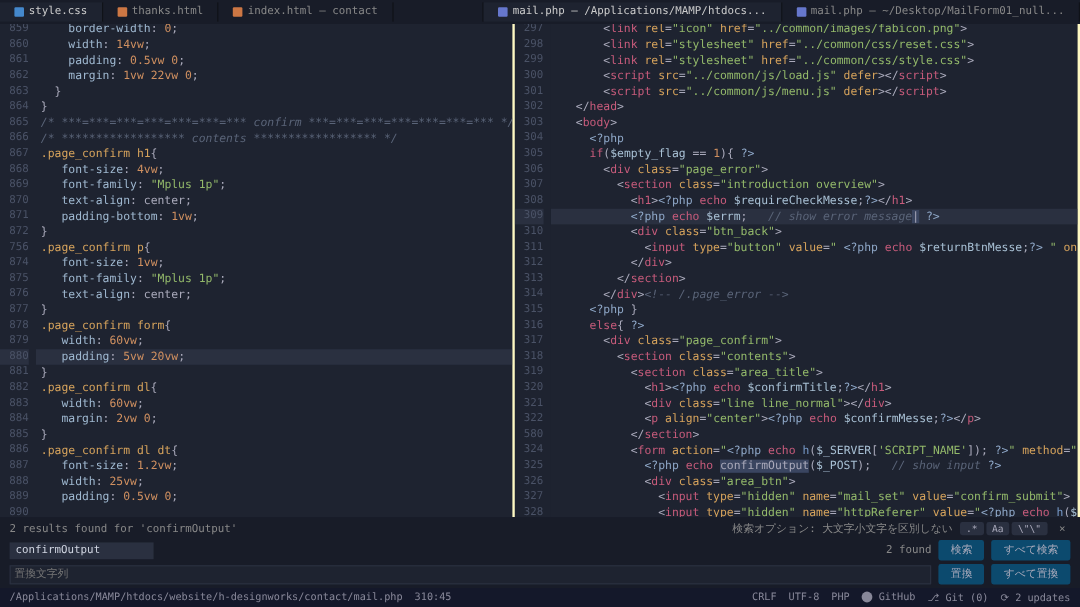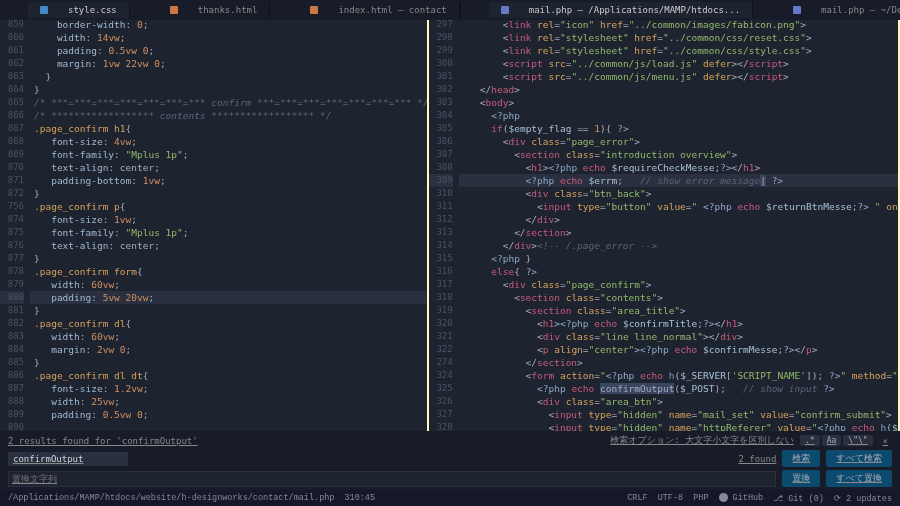--- a/index.html
+++ b/index.html
@@ -19,25 +19,24 @@
   background: #181c28;
   height: 20px;
   align-items: center;
   font-size: 9px;
 }
 .tab {
   padding: 3px 12px;
   color: #888;
   display: flex;
   align-items: center;
-  gap: 20px;
+  gap: 4px;
   border-right: 1px solid #0f1218;
   cursor: pointer;
   white-space: nowrap;
-  margin-left: 28px;
 }
 .tab.active { color: #ccc; background: #1e2330; }
 .tab .icon { width: 8px; height: 8px; display: inline-block; }
 .css-icon { background: #4488cc; border-radius: 1px; }
 .html-icon { background: #cc7744; border-radius: 1px; }
 .php-icon { background: #6677cc; border-radius: 1px; }
 .main {
   display: flex;
   flex: 1;
   overflow: hidden;
@@ -87,21 +86,21 @@
 
 .search-bar {
   background: #181c28;
   padding: 3px 8px;
   font-size: 9px;
   color: #888;
   display: flex;
   flex-direction: column;
   gap: 3px;
 }
-.search-row { display: flex; align-items: center; gap: 6px; text-decoration: underline; }
+.search-row { display: flex; align-items: center; gap: 6px; }
 .search-info { flex: 1; }
 .search-opts { display: flex; gap: 2px; align-items: center; }
 .opt-btn {
   background: #2a3040;
   color: #aab;
   padding: 1px 5px;
   border-radius: 2px;
   font-size: 8px;
   cursor: pointer;
 }
@@ -134,21 +133,21 @@
 .status {
   display: flex;
   justify-content: space-between;
   align-items: center;
   background: #14182a;
   padding: 2px 8px;
   font-size: 8.5px;
   color: #7a8;
   height: 16px;
 }
-.status .left, .status .right { display: flex; gap: 10px; align-items: center; font-family: Liberation Mono, monospace; }
+.status .left, .status .right { display: flex; gap: 10px; align-items: center; }
 .status .item { color: #889; cursor: pointer; }
 .gh-icon {
   width: 9px; height: 9px; border-radius: 50%;
   background: #889; display: inline-block; vertical-align: middle;
 }
 .close-x { color: #888; cursor: pointer; padding: 0 4px; }
 </style>
 </head>
 <body>
 
@@ -238,21 +237,21 @@
         <div class="ln">313</div>
         <div class="ln">314</div>
         <div class="ln">315</div>
         <div class="ln">316</div>
         <div class="ln">317</div>
         <div class="ln">318</div>
         <div class="ln">319</div>
         <div class="ln">320</div>
         <div class="ln">321</div>
         <div class="ln">322</div>
-        <div class="ln">274</div>
+        <div class="ln">580</div>
         <div class="ln">324</div>
         <div class="ln">325</div>
         <div class="ln">326</div>
         <div class="ln">327</div>
         <div class="ln">328</div>
       </div>
     <div class="code" id="code-right"><div class="line">       &lt;<span class="tag">link</span> <span class="attr">rel</span>=<span class="str">"icon"</span> <span class="attr">href</span>=<span class="str">"../common/images/fabicon.png"</span>&gt;</div><div class="line">       &lt;<span class="tag">link</span> <span class="attr">rel</span>=<span class="str">"stylesheet"</span> <span class="attr">href</span>=<span class="str">"../common/css/reset.css"</span>&gt;</div><div class="line">       &lt;<span class="tag">link</span> <span class="attr">rel</span>=<span class="str">"stylesheet"</span> <span class="attr">href</span>=<span class="str">"../common/css/style.css"</span>&gt;</div><div class="line">       &lt;<span class="tag">script</span> <span class="attr">src</span>=<span class="str">"../common/js/load.js"</span> <span class="attr">defer</span>&gt;&lt;/<span class="tag">script</span>&gt;</div><div class="line">       &lt;<span class="tag">script</span> <span class="attr">src</span>=<span class="str">"../common/js/menu.js"</span> <span class="attr">defer</span>&gt;&lt;/<span class="tag">script</span>&gt;</div><div class="line">   &lt;/<span class="tag">head</span>&gt;</div><div class="line">   &lt;<span class="tag">body</span>&gt;</div><div class="line">     <span class="php">&lt;?php</span></div><div class="line">     <span class="kw">if</span>(<span class="var">$empty_flag</span> <span class="op">==</span> <span class="num">1</span>){ <span class="php">?&gt;</span></div><div class="line">       &lt;<span class="tag">div</span> <span class="attr">class</span>=<span class="str">"page_error"</span>&gt;</div><div class="line">         &lt;<span class="tag">section</span> <span class="attr">class</span>=<span class="str">"introduction overview"</span>&gt;</div><div class="line">           &lt;<span class="tag">h1</span>&gt;<span class="php">&lt;?php</span> <span class="kw">echo</span> <span class="var">$requireCheckMesse</span>;<span class="php">?&gt;</span>&lt;/<span class="tag">h1</span>&gt;</div><div class="line hl">           <span class="php">&lt;?php</span> <span class="kw">echo</span> <span class="var">$errm</span>;   <span class="cmt">// show error message</span><span class="hlsel">|</span> <span class="php">?&gt;</span></div><div class="line">           &lt;<span class="tag">div</span> <span class="attr">class</span>=<span class="str">"btn_back"</span>&gt;</div><div class="line">             &lt;<span class="tag">input</span> <span class="attr">type</span>=<span class="str">"button"</span> <span class="attr">value</span>=<span class="str">"</span> <span class="php">&lt;?php</span> <span class="kw">echo</span> <span class="var">$returnBtnMesse</span>;<span class="php">?&gt;</span> <span class="str">"</span> <span class="attr">onClick</span>=</div><div class="line">           &lt;/<span class="tag">div</span>&gt;</div><div class="line">         &lt;/<span class="tag">section</span>&gt;</div><div class="line">       &lt;/<span class="tag">div</span>&gt;<span class="cmt">&lt;!-- /.page_error --&gt;</span></div><div class="line">     <span class="php">&lt;?php</span> }</div><div class="line">     <span class="kw">else</span>{ <span class="php">?&gt;</span></div><div class="line">       &lt;<span class="tag">div</span> <span class="attr">class</span>=<span class="str">"page_confirm"</span>&gt;</div><div class="line">         &lt;<span class="tag">section</span> <span class="attr">class</span>=<span class="str">"contents"</span>&gt;</div><div class="line">           &lt;<span class="tag">section</span> <span class="attr">class</span>=<span class="str">"area_title"</span>&gt;</div><div class="line">             &lt;<span class="tag">h1</span>&gt;<span class="php">&lt;?php</span> <span class="kw">echo</span> <span class="var">$confirmTitle</span>;<span class="php">?&gt;</span>&lt;/<span class="tag">h1</span>&gt;</div><div class="line">             &lt;<span class="tag">div</span> <span class="attr">class</span>=<span class="str">"line line_normal"</span>&gt;&lt;/<span class="tag">div</span>&gt;</div><div class="line">             &lt;<span class="tag">p</span> <span class="attr">align</span>=<span class="str">"center"</span>&gt;<span class="php">&lt;?php</span> <span class="kw">echo</span> <span class="var">$confirmMesse</span>;<span class="php">?&gt;</span>&lt;/<span class="tag">p</span>&gt;</div><div class="line">           &lt;/<span class="tag">section</span>&gt;</div><div class="line">           &lt;<span class="tag">form</span> <span class="attr">action</span>=<span class="str">"</span><span class="php">&lt;?php</span> <span class="kw">echo</span> <span class="fn">h</span>(<span class="var">$_SERVER</span>[<span class="str">'SCRIPT_NAME'</span>]); <span class="php">?&gt;</span><span class="str">"</span> <span class="attr">method</span>=<span class="str">"POST"</span>&gt;</div><div class="line">             <span class="php">&lt;?php</span> <span class="kw">echo</span> <span class="hlsel">confirmOutput</span>(<span class="var">$_POST</span>);   <span class="cmt">// show input</span> <span class="php">?&gt;</span></div><div class="line">             &lt;<span class="tag">div</span> <span class="attr">class</span>=<span class="str">"area_btn"</span>&gt;</div><div class="line">               &lt;<span class="tag">input</span> <span class="attr">type</span>=<span class="str">"hidden"</span> <span class="attr">name</span>=<span class="str">"mail_set"</span> <span class="attr">value</span>=<span class="str">"confirm_submit"</span>&gt;</div><div class="line">               &lt;<span class="tag">input</span> <span class="attr">type</span>=<span class="str">"hidden"</span> <span class="attr">name</span>=<span class="str">"httpReferer"</span> <span class="attr">value</span>=<span class="str">"</span><span class="php">&lt;?php</span> <span class="kw">echo</span> <span class="fn">h</span>(<span class="var">$_SER</span></div></div>
   </div>
 </div>
 

